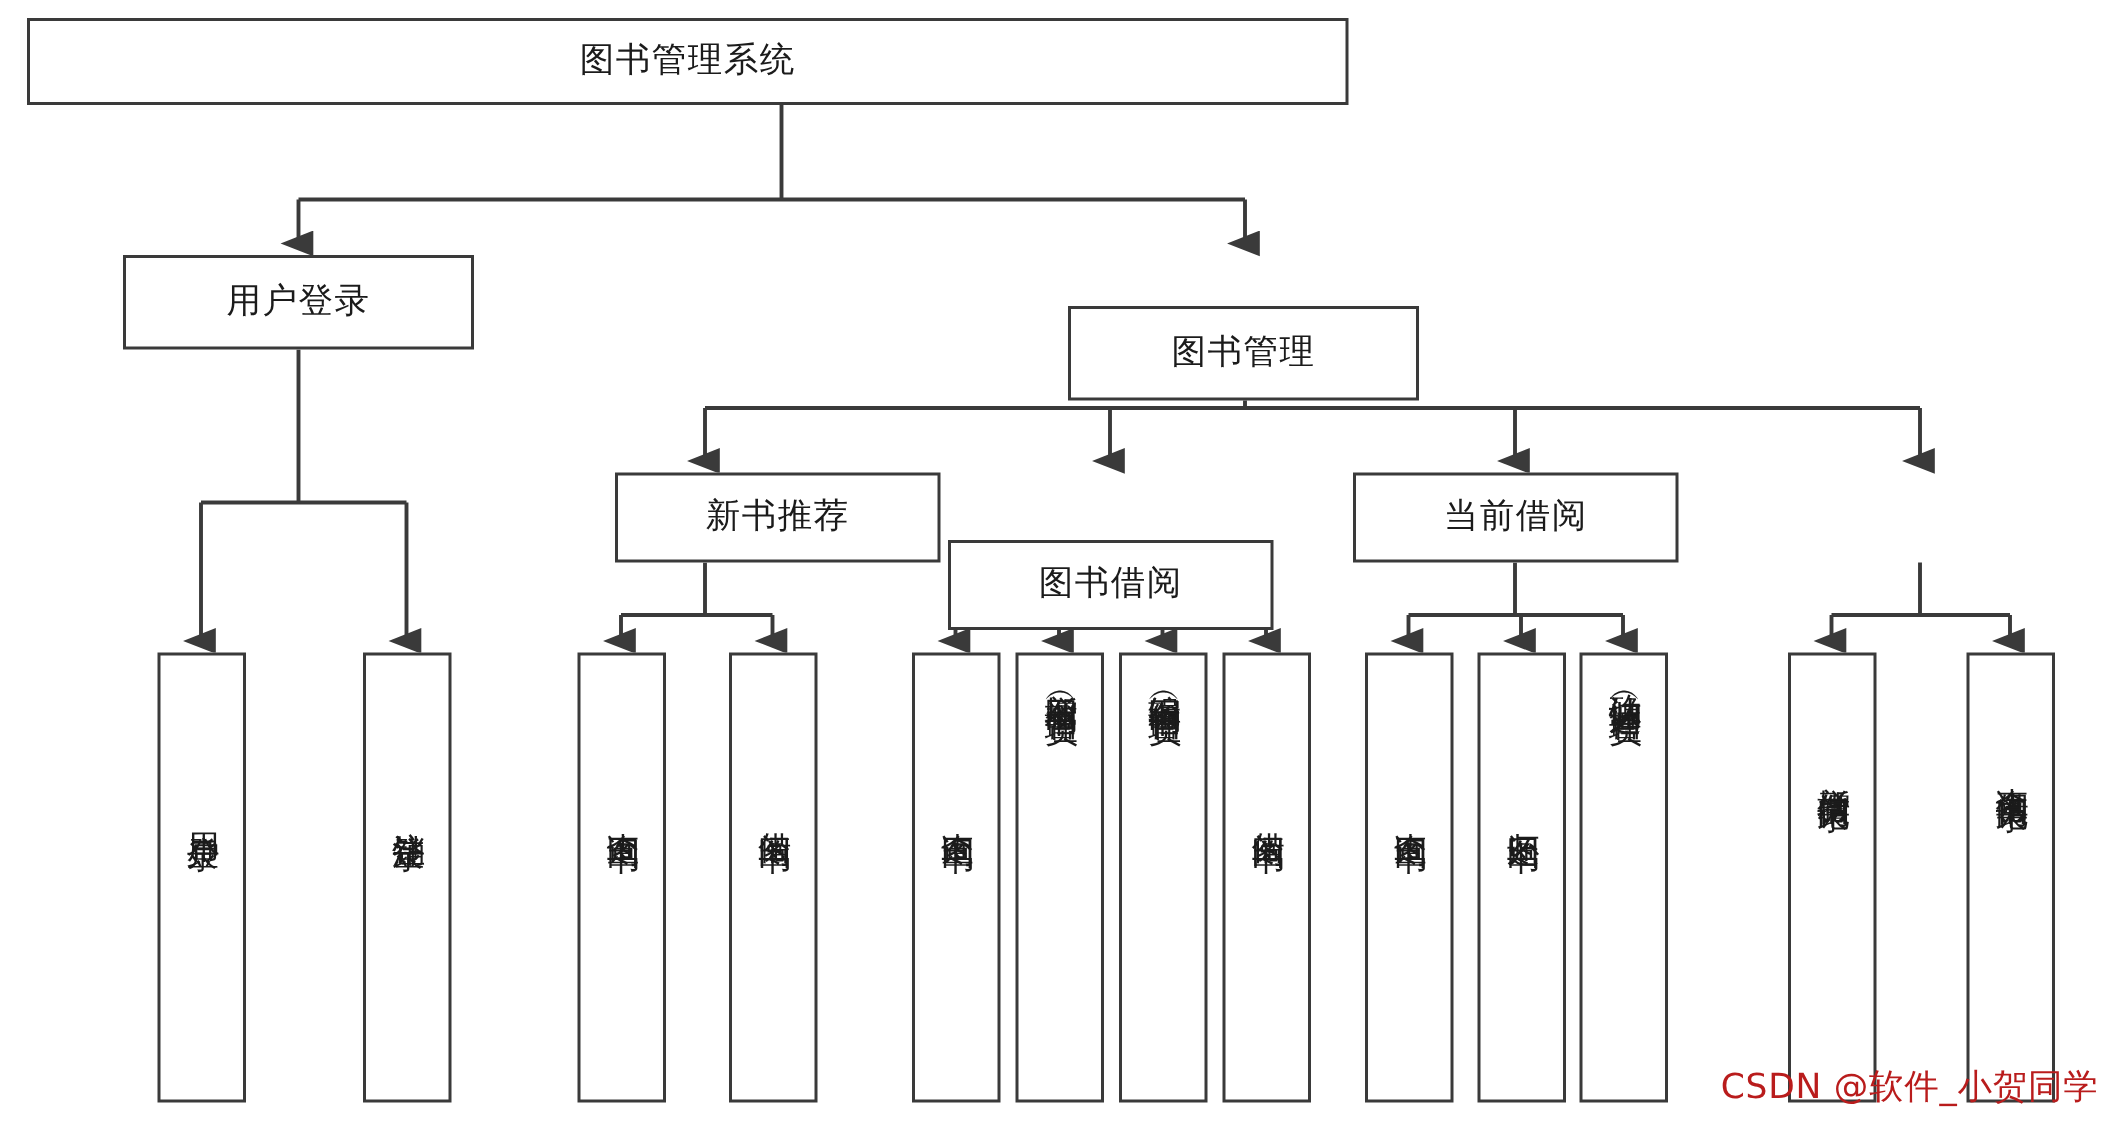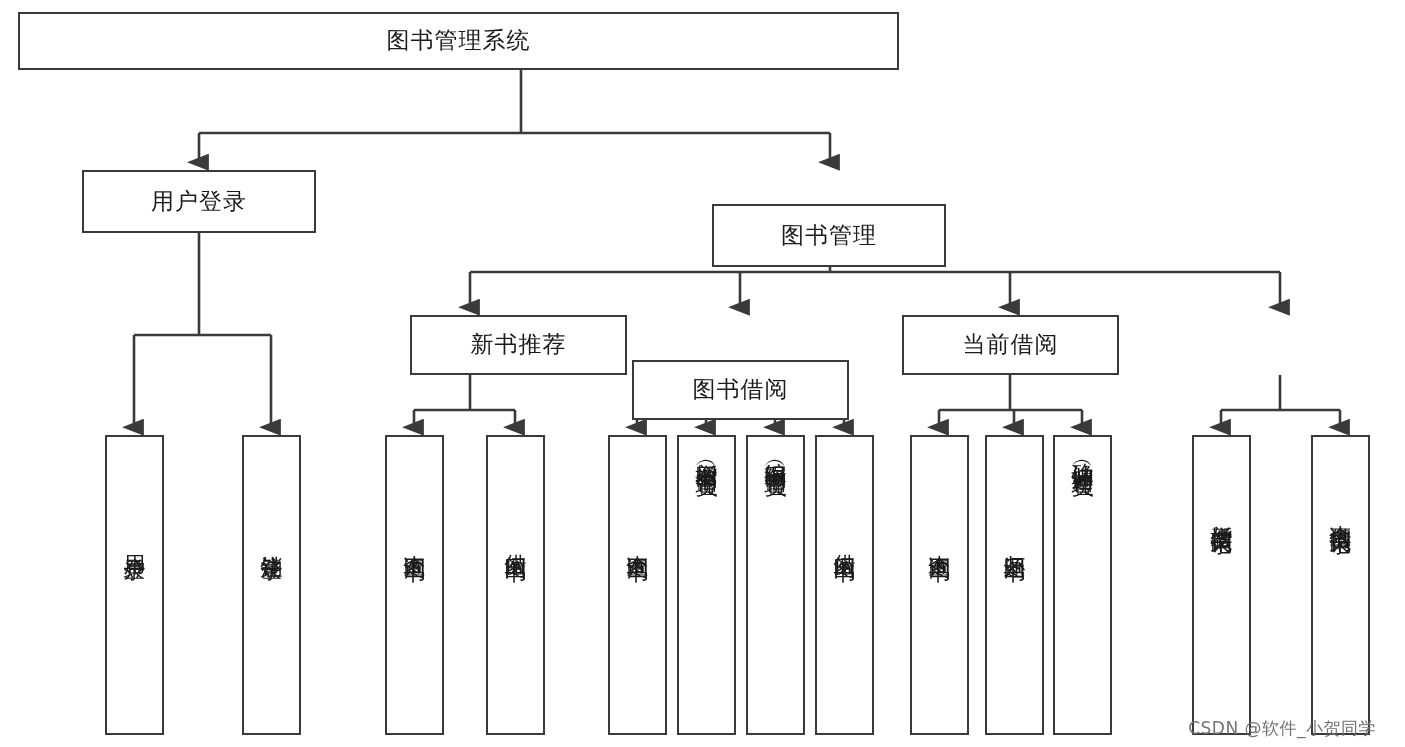--- a/index.html
+++ b/index.html
@@ -58,24 +58,24 @@
   svg#wires {
     position: absolute;
     left: 0;
     top: 0;
     width: 1405px;
     height: 747px;
     pointer-events: none;
   }
   .watermark {
     position: absolute;
-    right: 29px;
+    right: 6px;
     bottom: 7px;
-    font-size: 17px;
-    color: #737373;
+    font-size: 23px;
+    color: #b91c1c;
     letter-spacing: 0.5px;
     white-space: nowrap;
   }
 </style>
 </head>
 <body>
 
 <div id="canvas">
 
   <svg id="wires" viewBox="0 0 1405 747" xmlns="http://www.w3.org/2000/svg">

